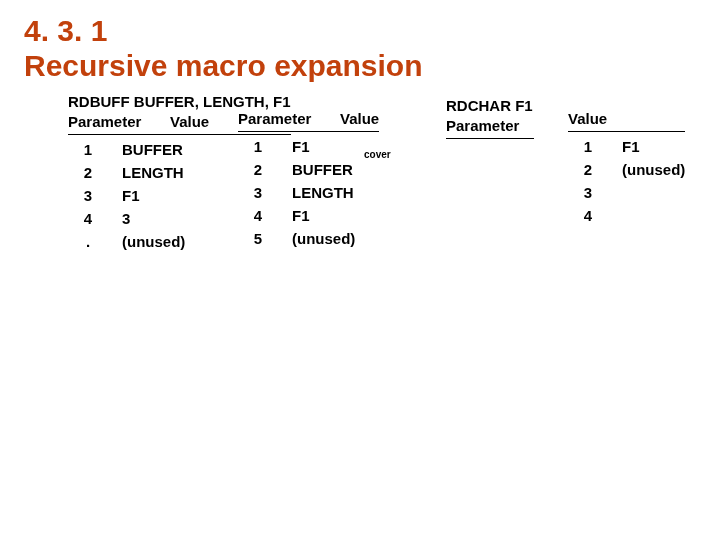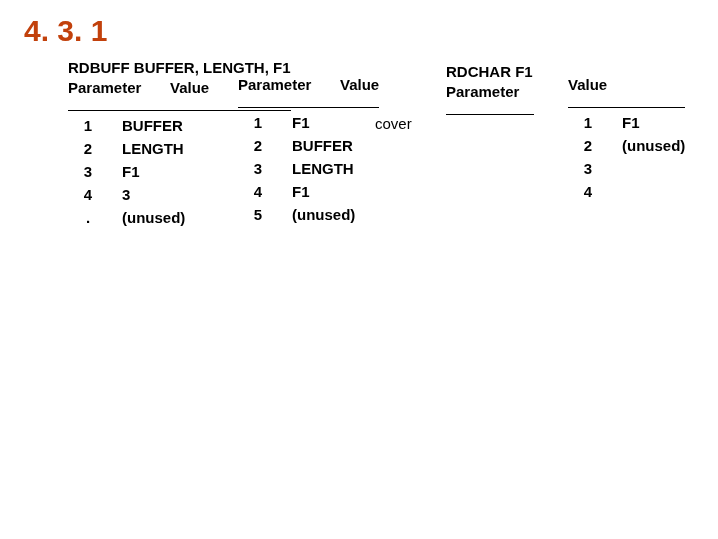--- a/index.html
+++ b/index.html
@@ -43,50 +43,51 @@
     font-size: 15px;
   }
   .tbl .inv {
     white-space: nowrap;
   }
   .tbl .hdr {
     display: flex;
     gap: 14px;
     margin-top: 3px;
     border-bottom: 1.5px solid #000;
-    padding-bottom: 14px;
+    padding-bottom: 4px;
   }
   .tbl .hdr span:first-child { min-width: 88px; }
   .tbl .row {
     display: flex;
     gap: 14px;
     margin-top: 6px;
   }
   .tbl .row .c1 { min-width: 40px; text-align: center; }
   .tbl .row .c2 { min-width: 70px; }
   .tbl.t1 { top: 0; left: 0; }
   .tbl.t2 { top: 14px; left: 170px; }
   .tbl.t3 { top: 4px; left: 378px; }
   .tbl.t4 { top: 14px; left: 500px; font-size: 15px; }
   .cover {
     position: absolute;
     top: 56px;
-    left: 307px;
-    font-size: 15px;
-    font-weight: normal;
+    left: 296px;
+    font-size: 10px;
+    font-weight: bold;
   }
   .tbl.t2 .hdr, .tbl.t4 .hdr { border-bottom: 1.5px solid #000; }
   .tbl.t4 .row .c2 { min-width: 60px; }
 </style>
 </head>
 <body>
 
 <div class="slide">
   <div class="heading">
     <span>4. 3. 1</span><br>
+    <span>Recursive macro expansion</span>
   </div>
 
   <div class="tables-area">
 
     <div class="tbl t1">
       <div class="inv">RDBUFF  BUFFER, LENGTH, F1</div>
       <div class="hdr">
         <span>Parameter</span>
         <span>Value</span>
       </div>

